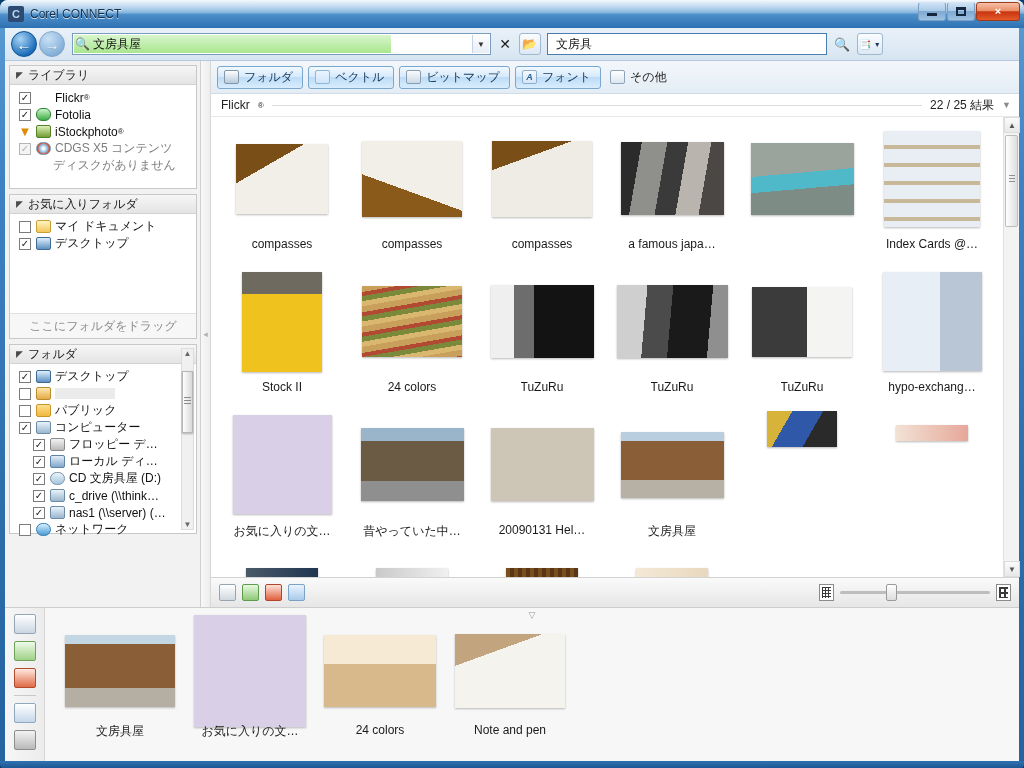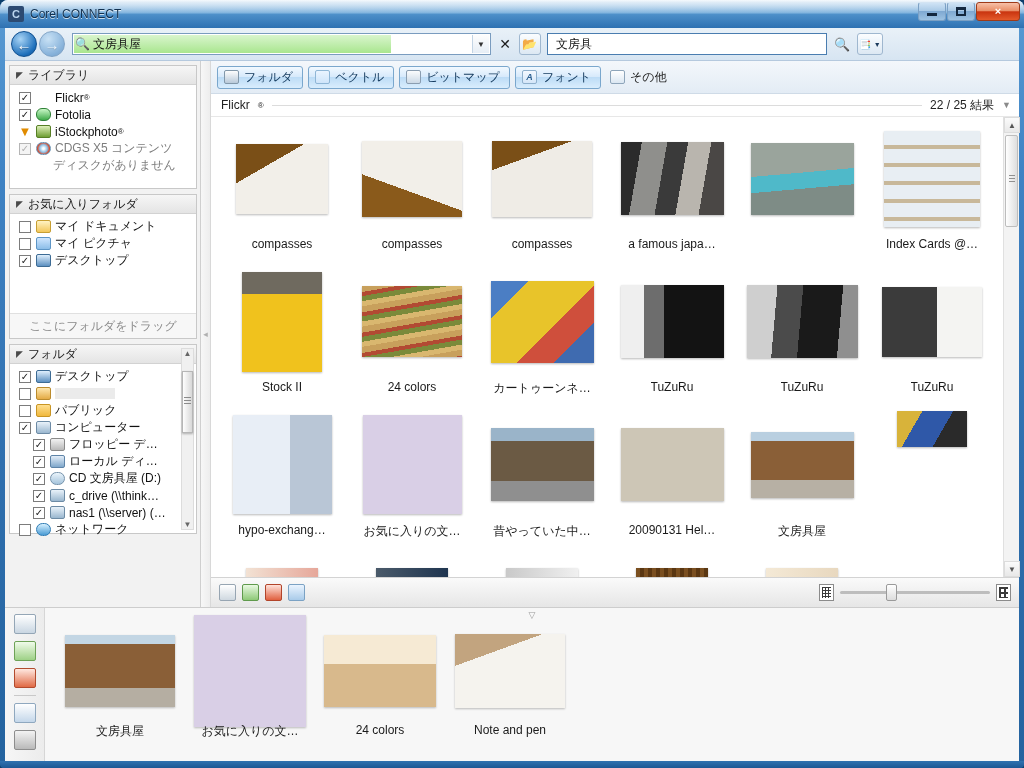--- a/index.html
+++ b/index.html
@@ -432,25 +432,20 @@
           <span class="tri">◤</span>
           <span>お気に入りフォルダ</span>
         </div>
         <div class="panel-body">
           <div class="row">
             <span class="cb"></span>
             <span class="ic ic-doc"></span>
             <span>マイ ドキュメント</span>
           </div>
           <div class="row">
-            <span class="cb"></span>
-            <span class="ic ic-pic"></span>
-            <span>マイ ピクチャ</span>
-          </div>
-          <div class="row">
             <span class="cb">✓</span>
             <span class="ic ic-desk"></span>
             <span>デスクトップ</span>
           </div>
         </div>
         <div class="droptext" style="position:absolute;left:0;right:0;bottom:0;">ここにフォルダをドラッグ</div>
       </div>
 
       <div class="panel tree-wrap" style="height:190px;position:relative;">
         <div class="panel-head">
@@ -599,26 +594,20 @@
             <div class="thumb-box">
                 <div class="thumb" style="width:80px;height:100px;background:linear-gradient(180deg,#6f6a5f 0 22%, #f0c21d 22% 100%);"></div>
               </div>
             <div class="cap">Stock II</div>
           </div>
           <div class="cell">
             <div class="thumb-box">
                 <div class="thumb" style="width:100px;height:71px;background:repeating-linear-gradient(170deg,#c8a05c 0 6px,#b24a33 6px 10px,#7a8a3a 10px 15px,#d9b76f 15px 20px);"></div>
               </div>
             <div class="cap">24 colors</div>
-          </div>
-          <div class="cell">
-            <div class="thumb-box">
-                <div class="thumb" style="width:103px;height:82px;background:linear-gradient(135deg,#4b7ec4 0 20%, #e8c42a 20% 58%, #cf4f3c 58% 78%, #3f6bb0 78% 100%);"></div>
-              </div>
-            <div class="cap">カートゥーンネ…</div>
           </div>
           <div class="cell">
             <div class="thumb-box">
                 <div class="thumb" style="width:103px;height:73px;background:linear-gradient(90deg,#efefef 0 22%, #6d6d6d 22% 42%, #131313 42% 100%);"></div>
               </div>
             <div class="cap">TuZuRu</div>
           </div>
           <div class="cell">
             <div class="thumb-box">
                 <div class="thumb" style="width:111px;height:73px;background:linear-gradient(95deg,#cfcfcf 0 26%, #4b4b4b 26% 48%, #1a1a1a 48% 82%, #8f8f8f 82% 100%);"></div>

